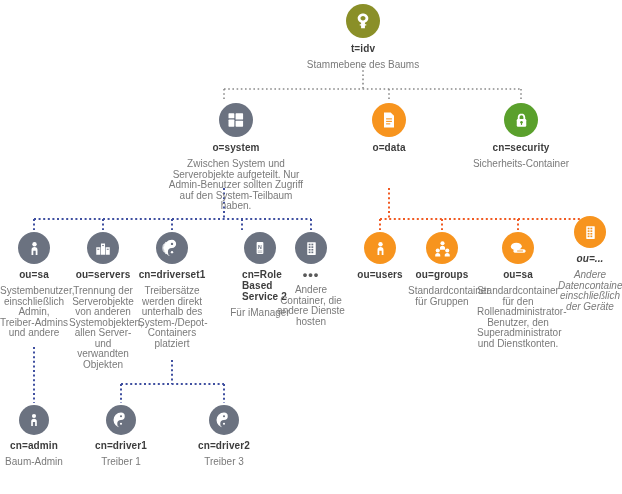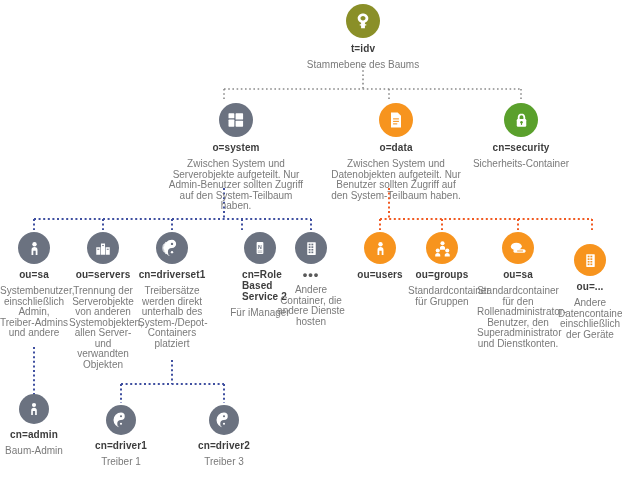--- a/index.html
+++ b/index.html
@@ -84,31 +84,30 @@
         <rect x="3" y="4" width="7" height="6" rx="0.8"></rect>
         <rect x="11.5" y="4" width="9" height="7.5" rx="0.8"></rect>
         <rect x="3" y="11.5" width="7" height="8.5" rx="0.8"></rect>
         <rect x="11.5" y="13" width="9" height="7" rx="0.8"></rect>
       </svg>
     </div>
     <div class="node-title">o=system</div>
     <div class="node-desc">Zwischen System und Serverobjekte aufgeteilt. Nur Admin-Benutzer sollten Zugriff auf den System-Teilbaum haben.</div>
   </div>
 
-  <div class="node" style="left:320px;top:103px;width:138px;margin-left:7px;">
+  <div class="node" style="left:320px;top:103px;width:138px;">
     <div class="icon" style="width:34px;height:34px;background:#f7941e;">
       <svg width="20" height="20" viewBox="0 0 24 24" fill="#ffffff" aria-hidden="true">
         <path d="M6 3h8l4 4v14H6z"></path>
         <rect x="8.5" y="10" width="7" height="1.3" fill="#f7941e"></rect>
         <rect x="8.5" y="13" width="7" height="1.3" fill="#f7941e"></rect>
         <rect x="8.5" y="16" width="5" height="1.3" fill="#f7941e"></rect>
       </svg>
     </div>
     <div class="node-title">o=data</div>
-    <div class="node-desc">Zwischen System und Datenobjekten aufgeteilt. Nur Benutzer sollten Zugriff auf den System-Teilbaum haben.</div>
   </div>
 
   <div class="node" style="left:469px;top:103px;width:104px;">
     <div class="icon" style="width:34px;height:34px;background:#5aa02c;">
       <svg width="19" height="19" viewBox="0 0 24 24" fill="#ffffff" aria-hidden="true">
         <path d="M12 3.2c-2.6 0-4.7 2.1-4.7 4.7V10H9.6V7.9c0-1.3 1.1-2.4 2.4-2.4s2.4 1.1 2.4 2.4V10h2.3V7.9c0-2.6-2.1-4.7-4.7-4.7z"></path>
         <rect x="6" y="10" width="12" height="10" rx="1.6"></rect>
         <circle cx="12" cy="14.2" r="1.6" fill="#5aa02c"></circle>
         <rect x="11.3" y="14.2" width="1.4" height="3.4" fill="#5aa02c"></rect>
       </svg>
@@ -221,41 +220,41 @@
         <ellipse cx="10" cy="10" rx="6.5" ry="4.4" fill="#ffffff"></ellipse>
         <path d="M3.5 10.2c0 2.4 2.9 4.4 6.5 4.4 1.3 0 2.5-.3 3.5-.7v-3.7z" fill="#ffffff"></path>
         <path d="M9 13.4h9.6c1.5 0 2.6 1 2.6 2.2s-1.1 2.2-2.6 2.2H9c-1.5 0-2.6-1-2.6-2.2S7.5 13.4 9 13.4z" fill="#ffffff"></path>
         <path d="M11 15.6h7" stroke="#f7941e" stroke-width="1.1" fill="none"></path>
       </svg>
     </div>
     <div class="node-title">ou=sa</div>
     <div class="node-desc">Standardcontainer für den Rollenadministrator-Benutzer, den Superadministrator und Dienstkonten.</div>
   </div>
 
-  <div class="node" style="left:558px;top:244px;width:64px;">
+  <div class="node" style="left:558px;top:216px;width:64px;font-style:italic;">
     <div class="icon" style="width:32px;height:32px;background:#f7941e;">
       <svg width="17" height="17" viewBox="0 0 24 24" fill="#ffffff" aria-hidden="true">
         <rect x="6" y="3" width="12" height="18" rx="0.8"></rect>
         <g fill="#f7941e">
           <rect x="8" y="5.2" width="2.6" height="2.3"></rect>
             <rect x="11.9" y="5.2" width="2.6" height="2.3"></rect>
           <rect x="8" y="8.9" width="2.6" height="2.3"></rect>
             <rect x="11.9" y="8.9" width="2.6" height="2.3"></rect>
           <rect x="8" y="12.6" width="2.6" height="2.3"></rect>
             <rect x="11.9" y="12.6" width="2.6" height="2.3"></rect>
           <rect x="8" y="16.3" width="2.6" height="2.3"></rect>
             <rect x="11.9" y="16.3" width="2.6" height="2.3"></rect>
         </g>
       </svg>
     </div>
     <div class="node-title">ou=...</div>
     <div class="node-desc">Andere Datencontainer, einschließlich der Geräte</div>
   </div>
 
-  <div class="node" style="left:0px;top:394px;width:68px;">
+  <div class="node" style="left:0px;top:405px;width:68px;">
     <div class="icon" style="width:30px;height:30px;background:#6b7280;">
       <svg width="16" height="16" viewBox="0 0 24 24" fill="#ffffff" aria-hidden="true">
         <circle cx="12" cy="6" r="3.1"></circle>
         <path d="M12 10c-2.6 0-4.2 1.6-4.2 3.8V21h2.5v-6h3.4v6h2.5v-7.2C16.2 11.6 14.6 10 12 10z"></path>
       </svg>
     </div>
     <div class="node-title">cn=admin</div>
     <div class="node-desc">Baum-Admin</div>
   </div>
 

